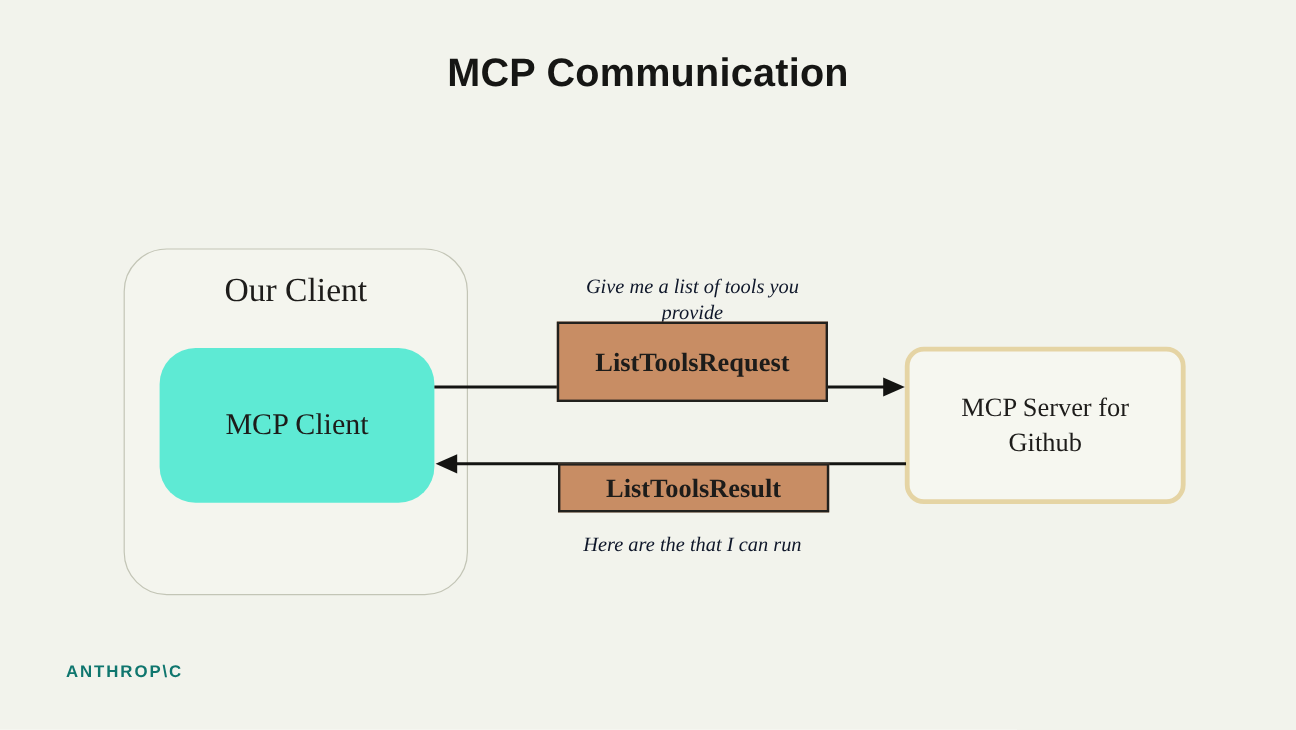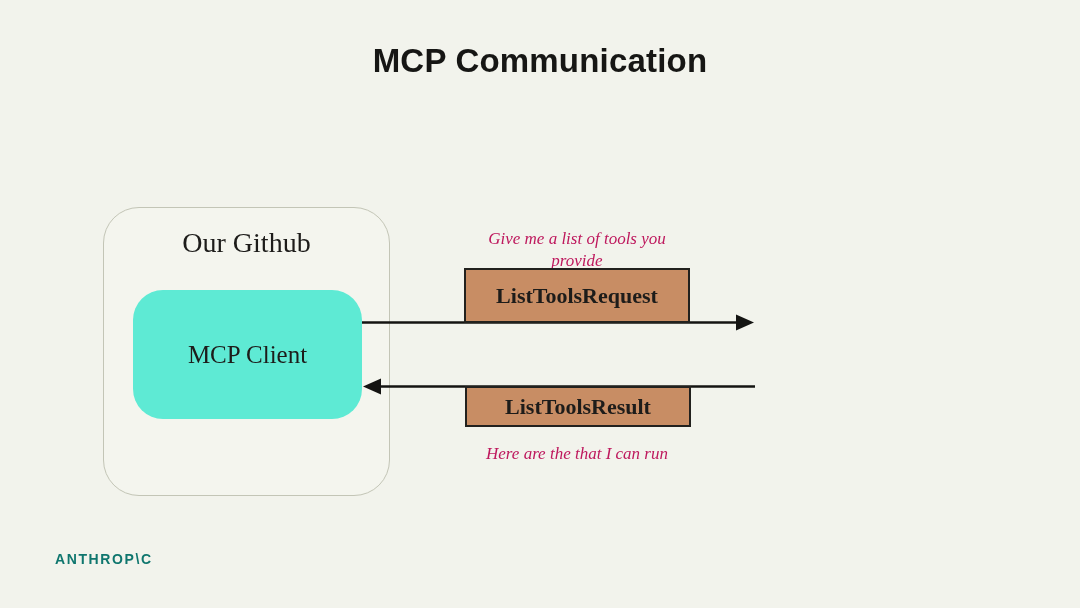--- a/index.html
+++ b/index.html
@@ -51,27 +51,27 @@
   }
   .msg-box{
     position:absolute;width:226px;
     box-sizing:border-box;
     background:#c88d64;
     border:2px solid #22211e;
     display:flex;align-items:center;justify-content:center;
     font-weight:700;font-size:22px;
     z-index:2;
   }
-  .msg-request{left:464px;top:268px;height:55px;}
+  .msg-request{left:464px;top:268px;height:67px;}
   .msg-result{left:465px;top:386px;height:41px;}
   .annotation{
     position:absolute;left:467px;width:220px;
     text-align:center;
     font-style:italic;font-size:17px;line-height:1.3;
-    color:#be185d;
+    color:#0f172a;
   }
   .annotation-request{top:228px;}
   .annotation-result{top:443px;}
   .github-box{
     position:absolute;left:754px;top:289px;width:234px;height:131px;
     box-sizing:border-box;
     background:#f6f7f0;
     border:4px solid #e5d4a4;
     border-radius:16px;
     display:flex;align-items:center;justify-content:center;
@@ -89,21 +89,21 @@
   }
 </style>
 </head>
 <body>
 
 <div class="stage">
 
   <div class="title">MCP Communication</div>
 
   <div class="server-group"></div>
-  <div class="server-group-label">Our Github</div>
+  <div class="server-group-label">Our Client</div>
 
   <div class="client-box">
     <span>MCP Client</span>
   </div>
 
   <svg class="arrow-layer" viewBox="0 0 1080 608" xmlns="http://www.w3.org/2000/svg">
     <g>
       <line x1="362" y1="322.5" x2="737" y2="322.5" stroke="#141412" stroke-width="2.5"></line>
       <polygon points="736,314.5 754,322.5 736,330.5" fill="#141412"></polygon>
     </g>
@@ -118,16 +118,19 @@
   <div class="msg-box msg-request">
     <span>ListToolsRequest</span>
   </div>
 
   <div class="msg-box msg-result">
     <span>ListToolsResult</span>
   </div>
 
   <div class="annotation annotation-result">Here are the that I can run</div>
 
+  <div class="github-box">
+    <span>MCP Server for Github</span>
+  </div>
 
   <div class="logo">ANTHROP\C</div>
 
 </div>
 
 </body></html>

